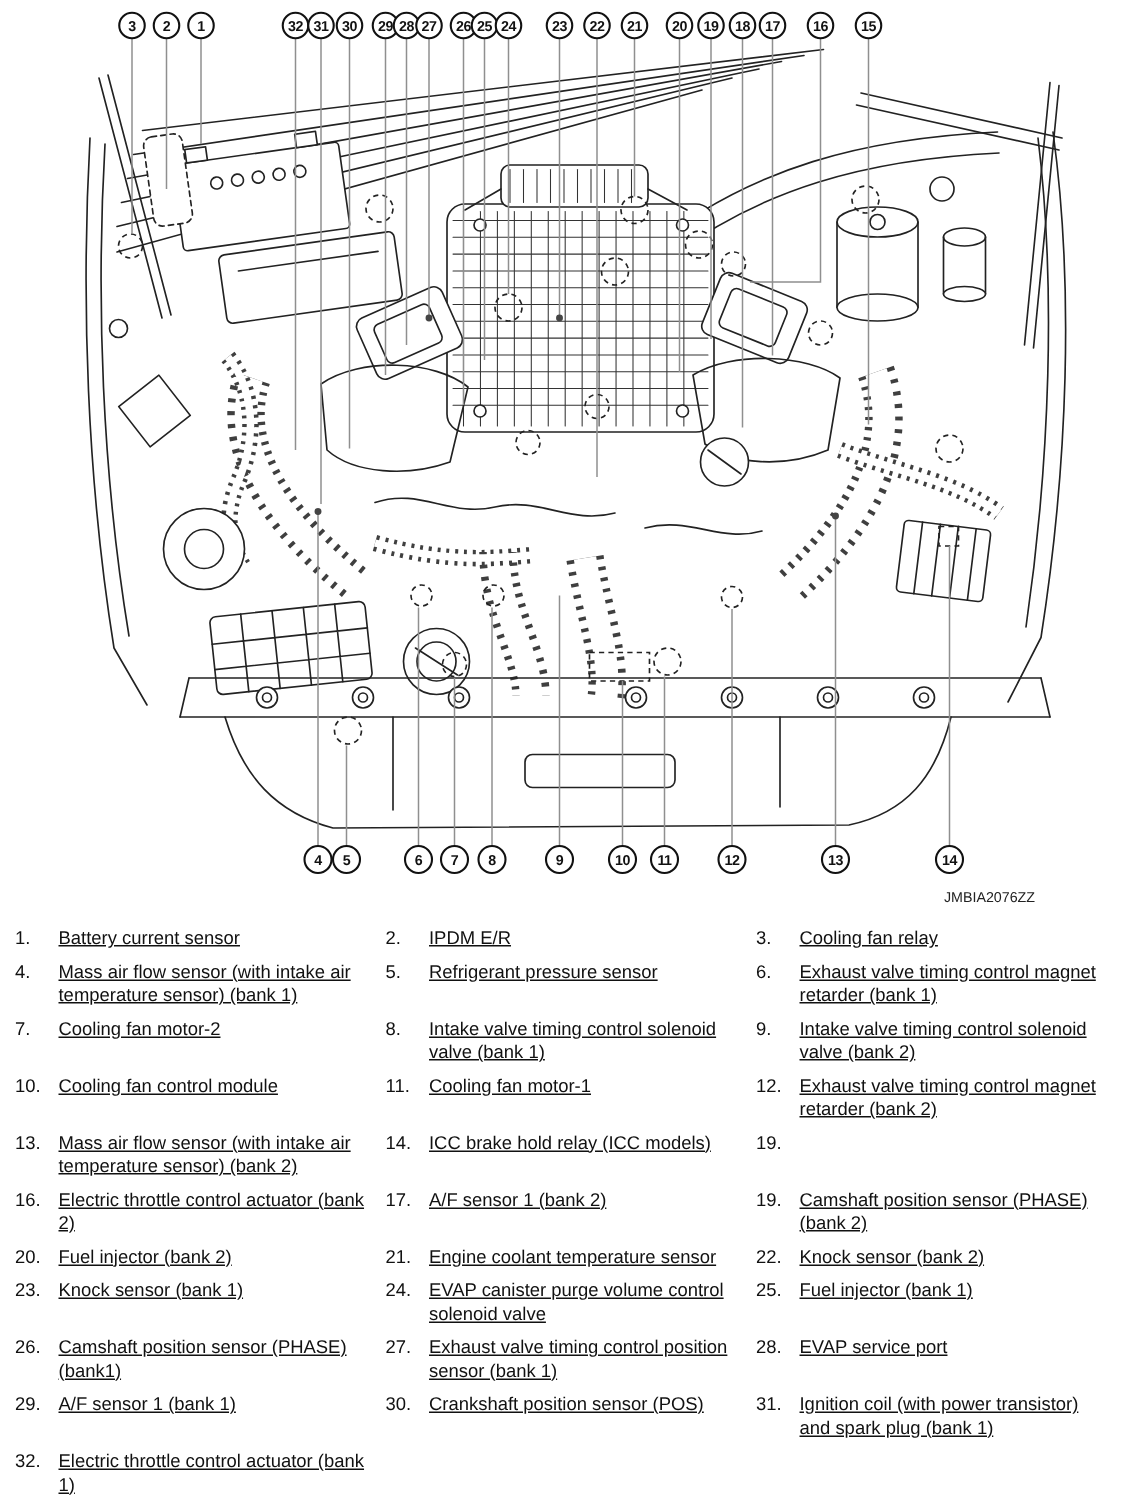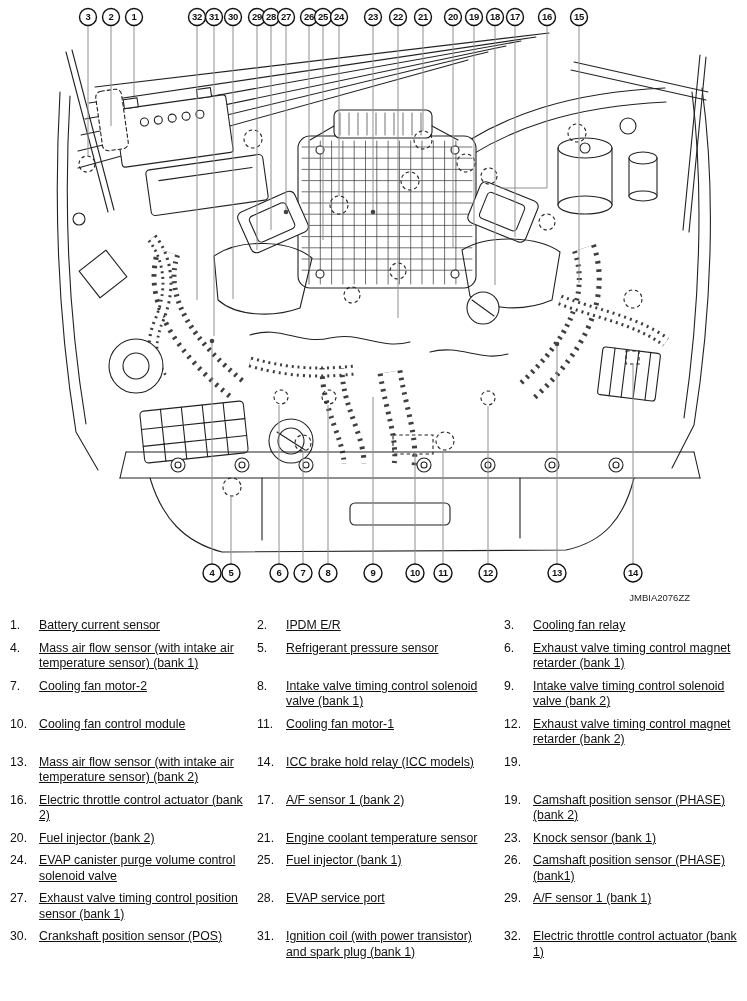--- a/index.html
+++ b/index.html
@@ -498,20 +498,24 @@
     </div>
     <div class="cell">
       <span class="num">20.</span>
       <span class="txt">Fuel injector (bank 2)</span>
     </div>
     <div class="cell">
       <span class="num">21.</span>
       <span class="txt">Engine coolant temperature sensor</span>
     </div>
     <div class="cell">
+      <span class="num">22.</span>
+      <span class="txt">Knock sensor (bank 2)</span>
+    </div>
+    <div class="cell">
       <span class="num">23.</span>
       <span class="txt">Knock sensor (bank 1)</span>
     </div>
     <div class="cell">
       <span class="num">24.</span>
       <span class="txt">EVAP canister purge volume control solenoid valve</span>
     </div>
     <div class="cell">
       <span class="num">25.</span>
       <span class="txt">Fuel injector (bank 1)</span>

